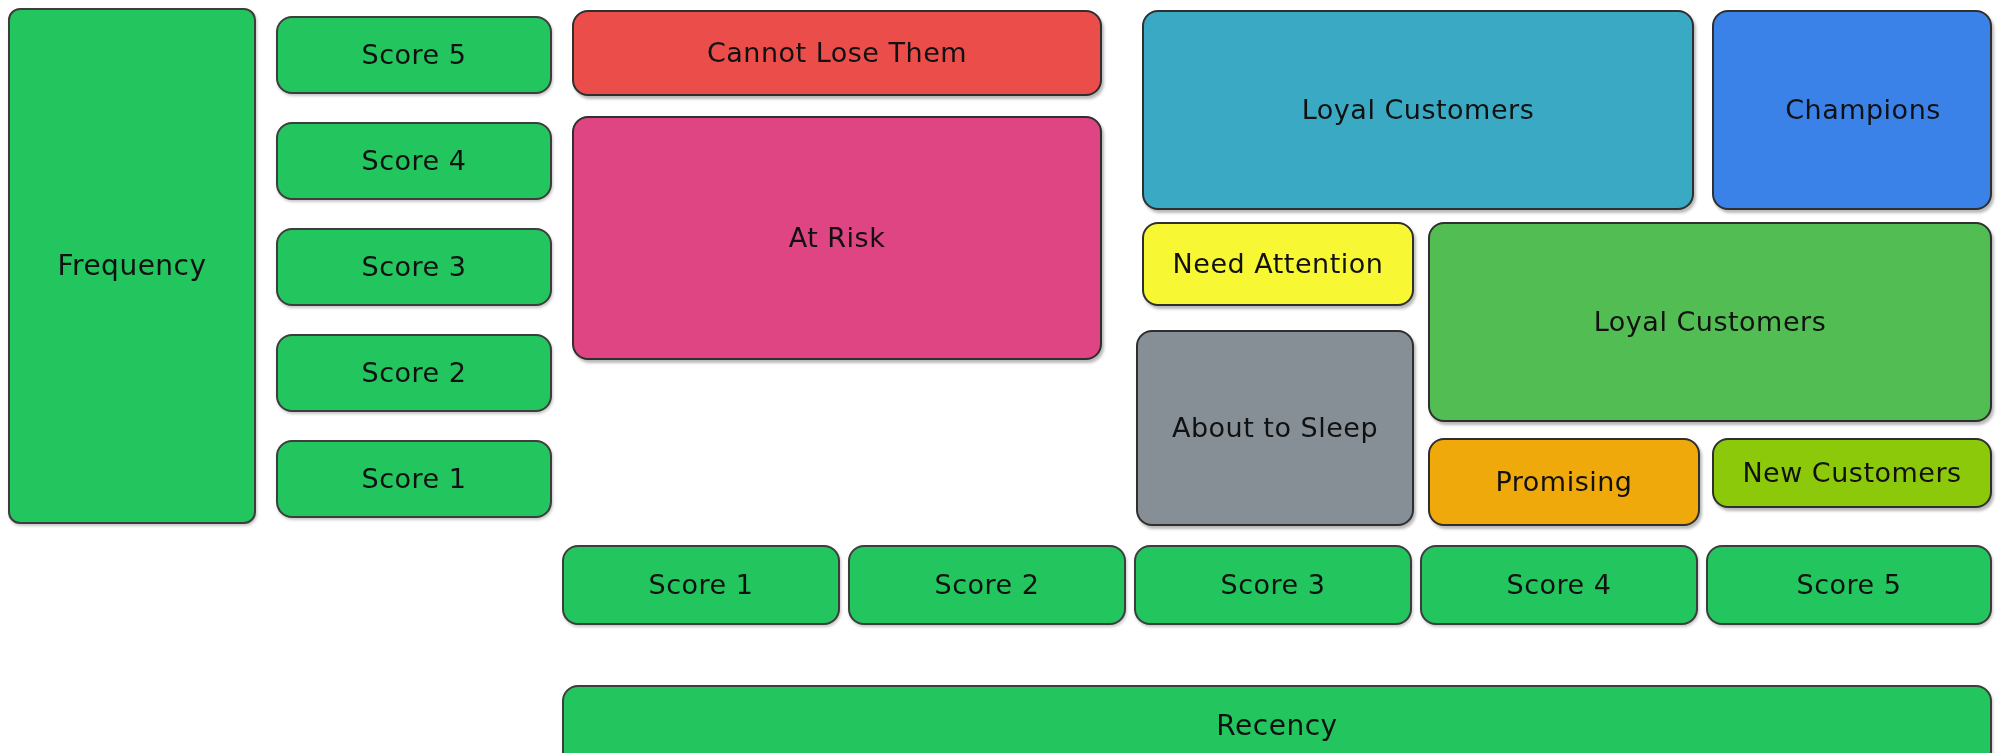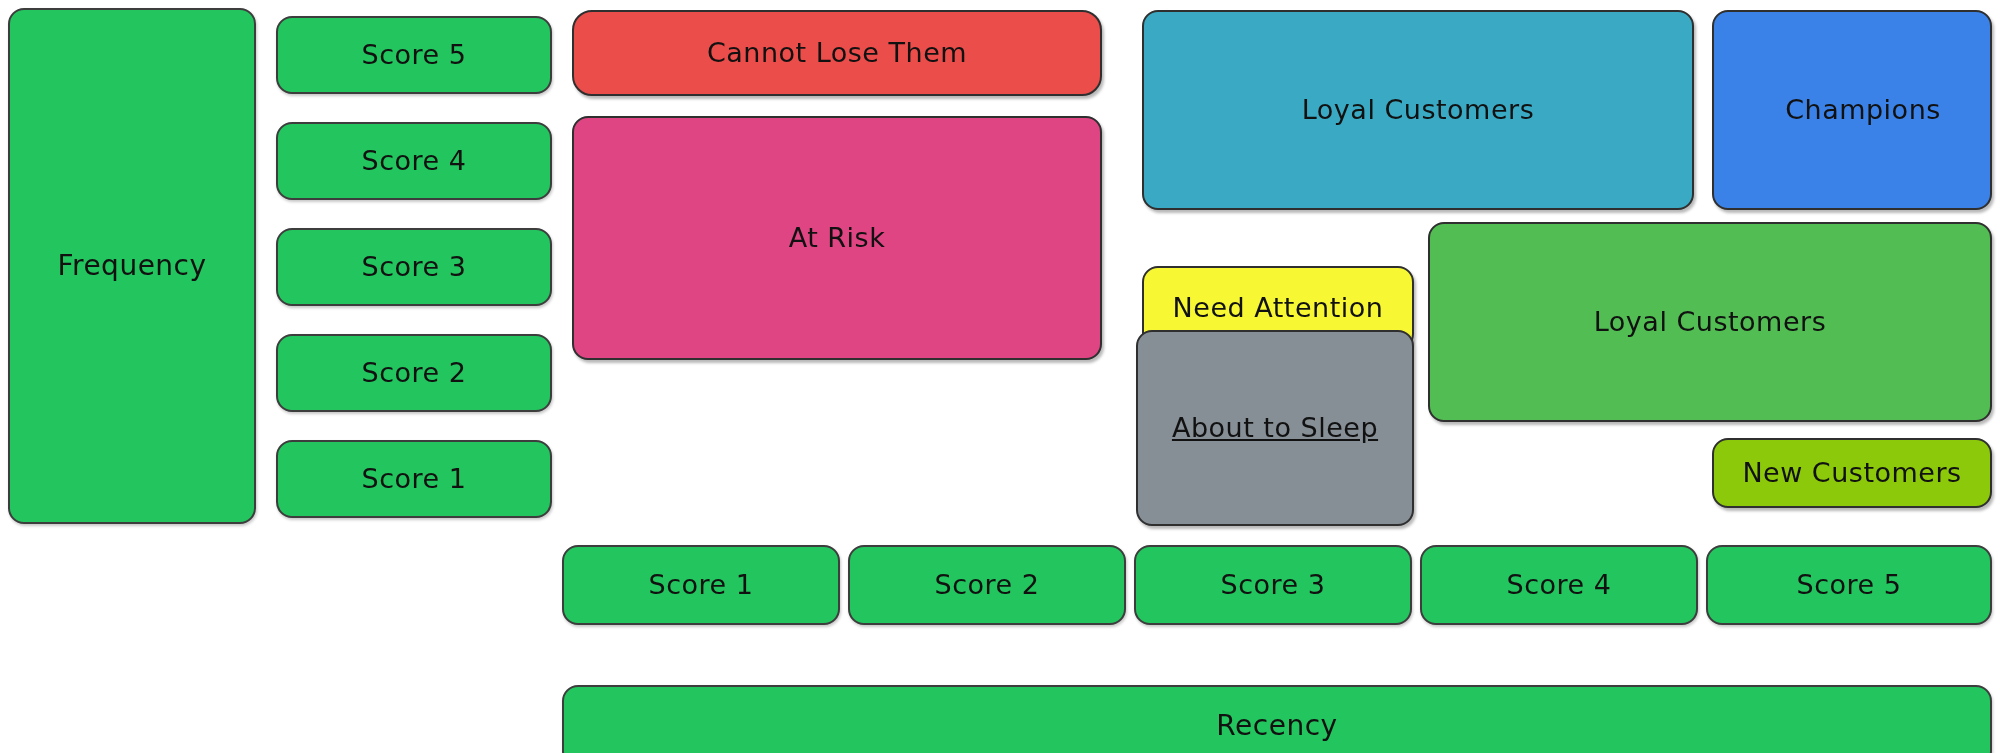--- a/index.html
+++ b/index.html
@@ -49,69 +49,72 @@
   .label-text {
     display: inline-block;
     white-space: nowrap;
   }
 </style>
 </head>
 <body>
 
 <div id="canvas">
 
-  <div class="box plain axis-title" style="left:8px; top:8px; width:248px; height:516px;">
+  <div class="box plain axis-title" style="left:8px; top:8px; width:248px; height:516px;border-radius:12px;">
     <span class="label-text">Frequency</span>
   </div>
 
   <div class="box plain" style="left:276px; top:16px; width:276px; height:78px;">
     <span class="label-text">Score 5</span>
   </div>
   <div class="box plain" style="left:276px; top:122px; width:276px; height:78px;">
     <span class="label-text">Score 4</span>
   </div>
   <div class="box plain" style="left:276px; top:228px; width:276px; height:78px;">
     <span class="label-text">Score 3</span>
   </div>
   <div class="box plain" style="left:276px; top:334px; width:276px; height:78px;">
     <span class="label-text">Score 2</span>
   </div>
   <div class="box plain" style="left:276px; top:440px; width:276px; height:78px;">
     <span class="label-text">Score 1</span>
   </div>
 
-  <div class="box seg" id="seg-cannot-lose-them" style="left: 572px; top: 10px; width: 530px; height: 86px; background-color: rgb(235, 77, 75); border-radius: 20px;">
+  <div class="box seg" id="seg-cannot-lose-them" style="left: 572px; top: 10px; width: 530px; height: 86px; background-color: rgb(235, 77, 75);">
     <span class="label-text">Cannot Lose Them</span>
   </div>
 
   <div class="box seg" id="seg-at-risk" style="left: 572px; top: 116px; width: 530px; height: 244px; background-color: rgb(222, 69, 130);">
     <span class="label-text">At Risk</span>
   </div>
 
 
   <div class="box seg" id="seg-loyal-teal" style="left: 1142px; top: 10px; width: 552px; height: 200px; background-color: rgb(58, 170, 196);">
     <span class="label-text">Loyal Customers</span>
   </div>
 
   <div class="box seg" id="seg-champions" style="left: 1712px; top: 10px; width: 280px; height: 200px; background-color: rgb(59, 130, 232); padding-left: 32px;">
     <span class="label-text">Champions</span>
   </div>
 
-  <div class="box seg" id="seg-need-attention" style="left: 1142px; top: 222px; width: 272px; height: 84px; background-color: rgb(247, 247, 51); margin-top: 44px;">
+  <div class="box seg" id="seg-need-attention" style="left: 1142px; top: 222px; width: 272px; height: 84px; background-color: rgb(247, 247, 51);">
     <span class="label-text">Need Attention</span>
   </div>
 
   <div class="box seg" id="seg-loyal-green" style="left: 1428px; top: 222px; width: 564px; height: 200px; background-color: rgb(81, 189, 82);">
     <span class="label-text">Loyal Customers</span>
   </div>
 
-  <div class="box seg" id="seg-about-to-sleep" style="left: 1136px; top: 330px; width: 278px; height: 196px; background-color: rgb(134, 142, 150); text-decoration: underline;">
+  <div class="box seg" id="seg-about-to-sleep" style="left: 1136px; top: 330px; width: 278px; height: 196px; background-color: rgb(134, 142, 150);">
     <span class="label-text">About to Sleep</span>
   </div>
 
+  <div class="box seg" id="seg-promising" style="left: 1428px; top: 438px; width: 272px; height: 88px; background-color: rgb(240, 169, 11);">
+    <span class="label-text">Promising</span>
+  </div>
 
   <div class="box seg" id="seg-new-customers" style="left: 1712px; top: 438px; width: 280px; height: 70px; background-color: rgb(140, 201, 10);">
     <span class="label-text">New Customers</span>
   </div>
 
   <div class="box plain" style="left:562px; top:545px; width:278px; height:80px;">
     <span class="label-text">Score 1</span>
   </div>
   <div class="box plain" style="left:848px; top:545px; width:278px; height:80px;">
     <span class="label-text">Score 2</span>

